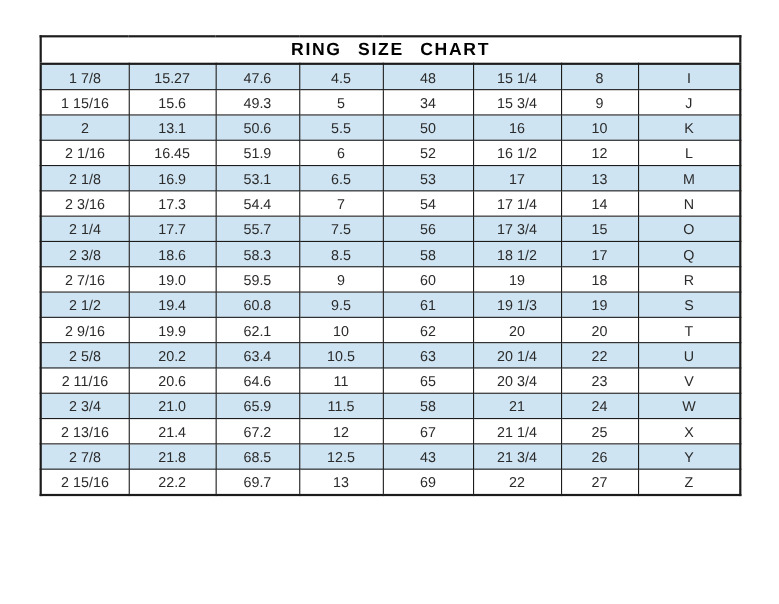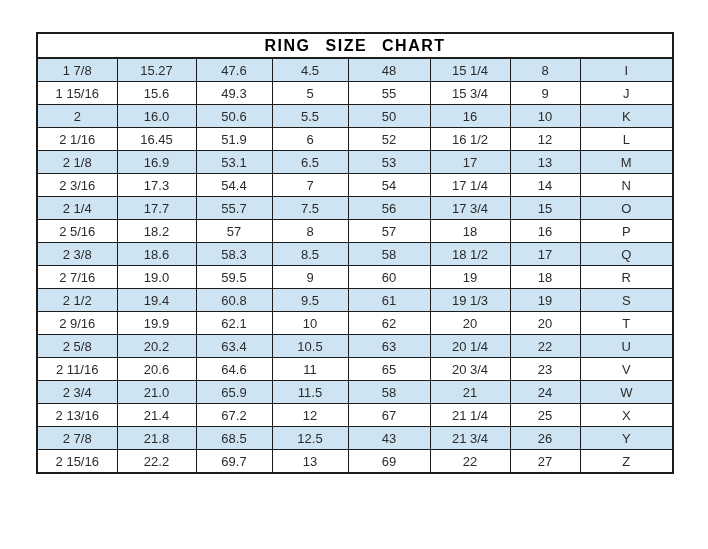--- a/index.html
+++ b/index.html
@@ -91,28 +91,28 @@
           <td>48</td>
           <td>15 1/4</td>
           <td>8</td>
           <td>I</td>
         </tr>
         <tr class="base">
           <td>1 15/16</td>
           <td>15.6</td>
           <td>49.3</td>
           <td>5</td>
-          <td>55</td>
+          <td>34</td>
           <td>15 3/4</td>
           <td>9</td>
           <td>J</td>
         </tr>
         <tr class="alt">
           <td>2</td>
-          <td>16.0</td>
+          <td>13.1</td>
           <td>50.6</td>
           <td>5.5</td>
           <td>50</td>
           <td>16</td>
           <td>10</td>
           <td>K</td>
         </tr>
         <tr class="base">
           <td>2 1/16</td>
           <td>16.45</td>
@@ -146,30 +146,20 @@
         <tr class="alt">
           <td>2 1/4</td>
           <td>17.7</td>
           <td>55.7</td>
           <td>7.5</td>
           <td>56</td>
           <td>17 3/4</td>
           <td>15</td>
           <td>O</td>
         </tr>
-        <tr class="base">
-          <td>2 5/16</td>
-          <td>18.2</td>
-          <td>57</td>
-          <td>8</td>
-          <td>57</td>
-          <td>18</td>
-          <td>16</td>
-          <td>P</td>
-        </tr>
         <tr class="alt">
           <td>2 3/8</td>
           <td>18.6</td>
           <td>58.3</td>
           <td>8.5</td>
           <td>58</td>
           <td>18 1/2</td>
           <td>17</td>
           <td>Q</td>
         </tr>

